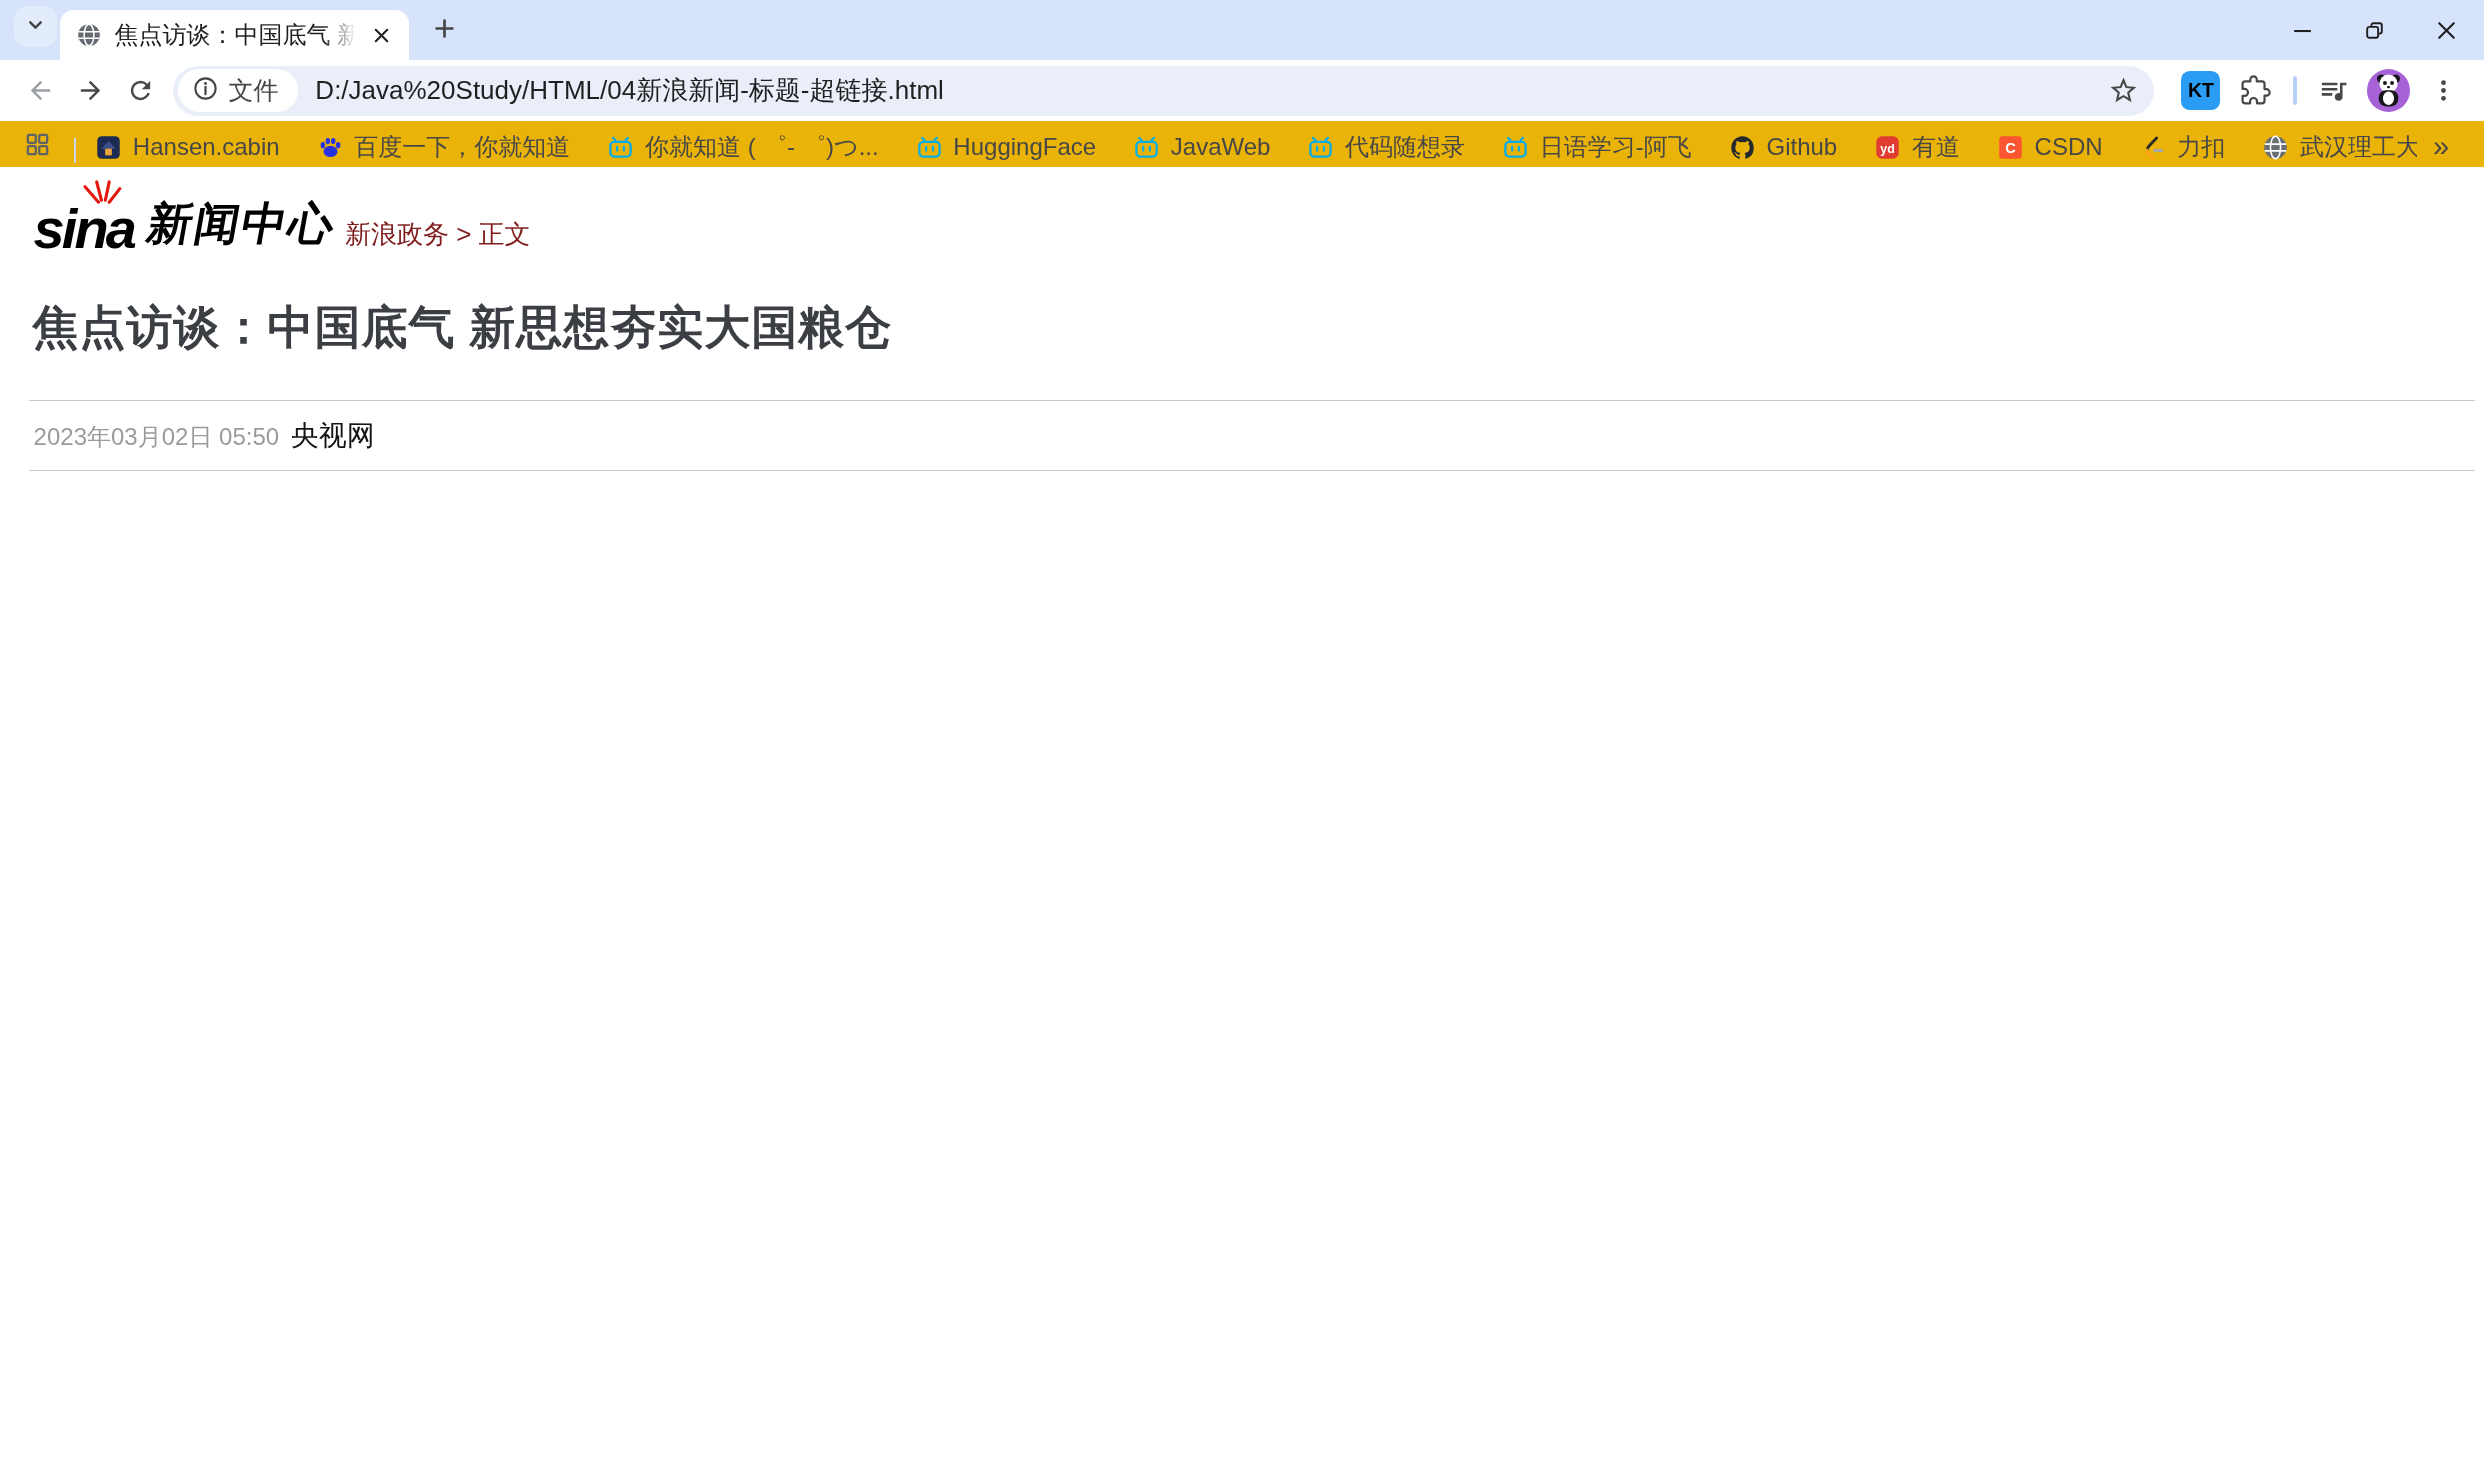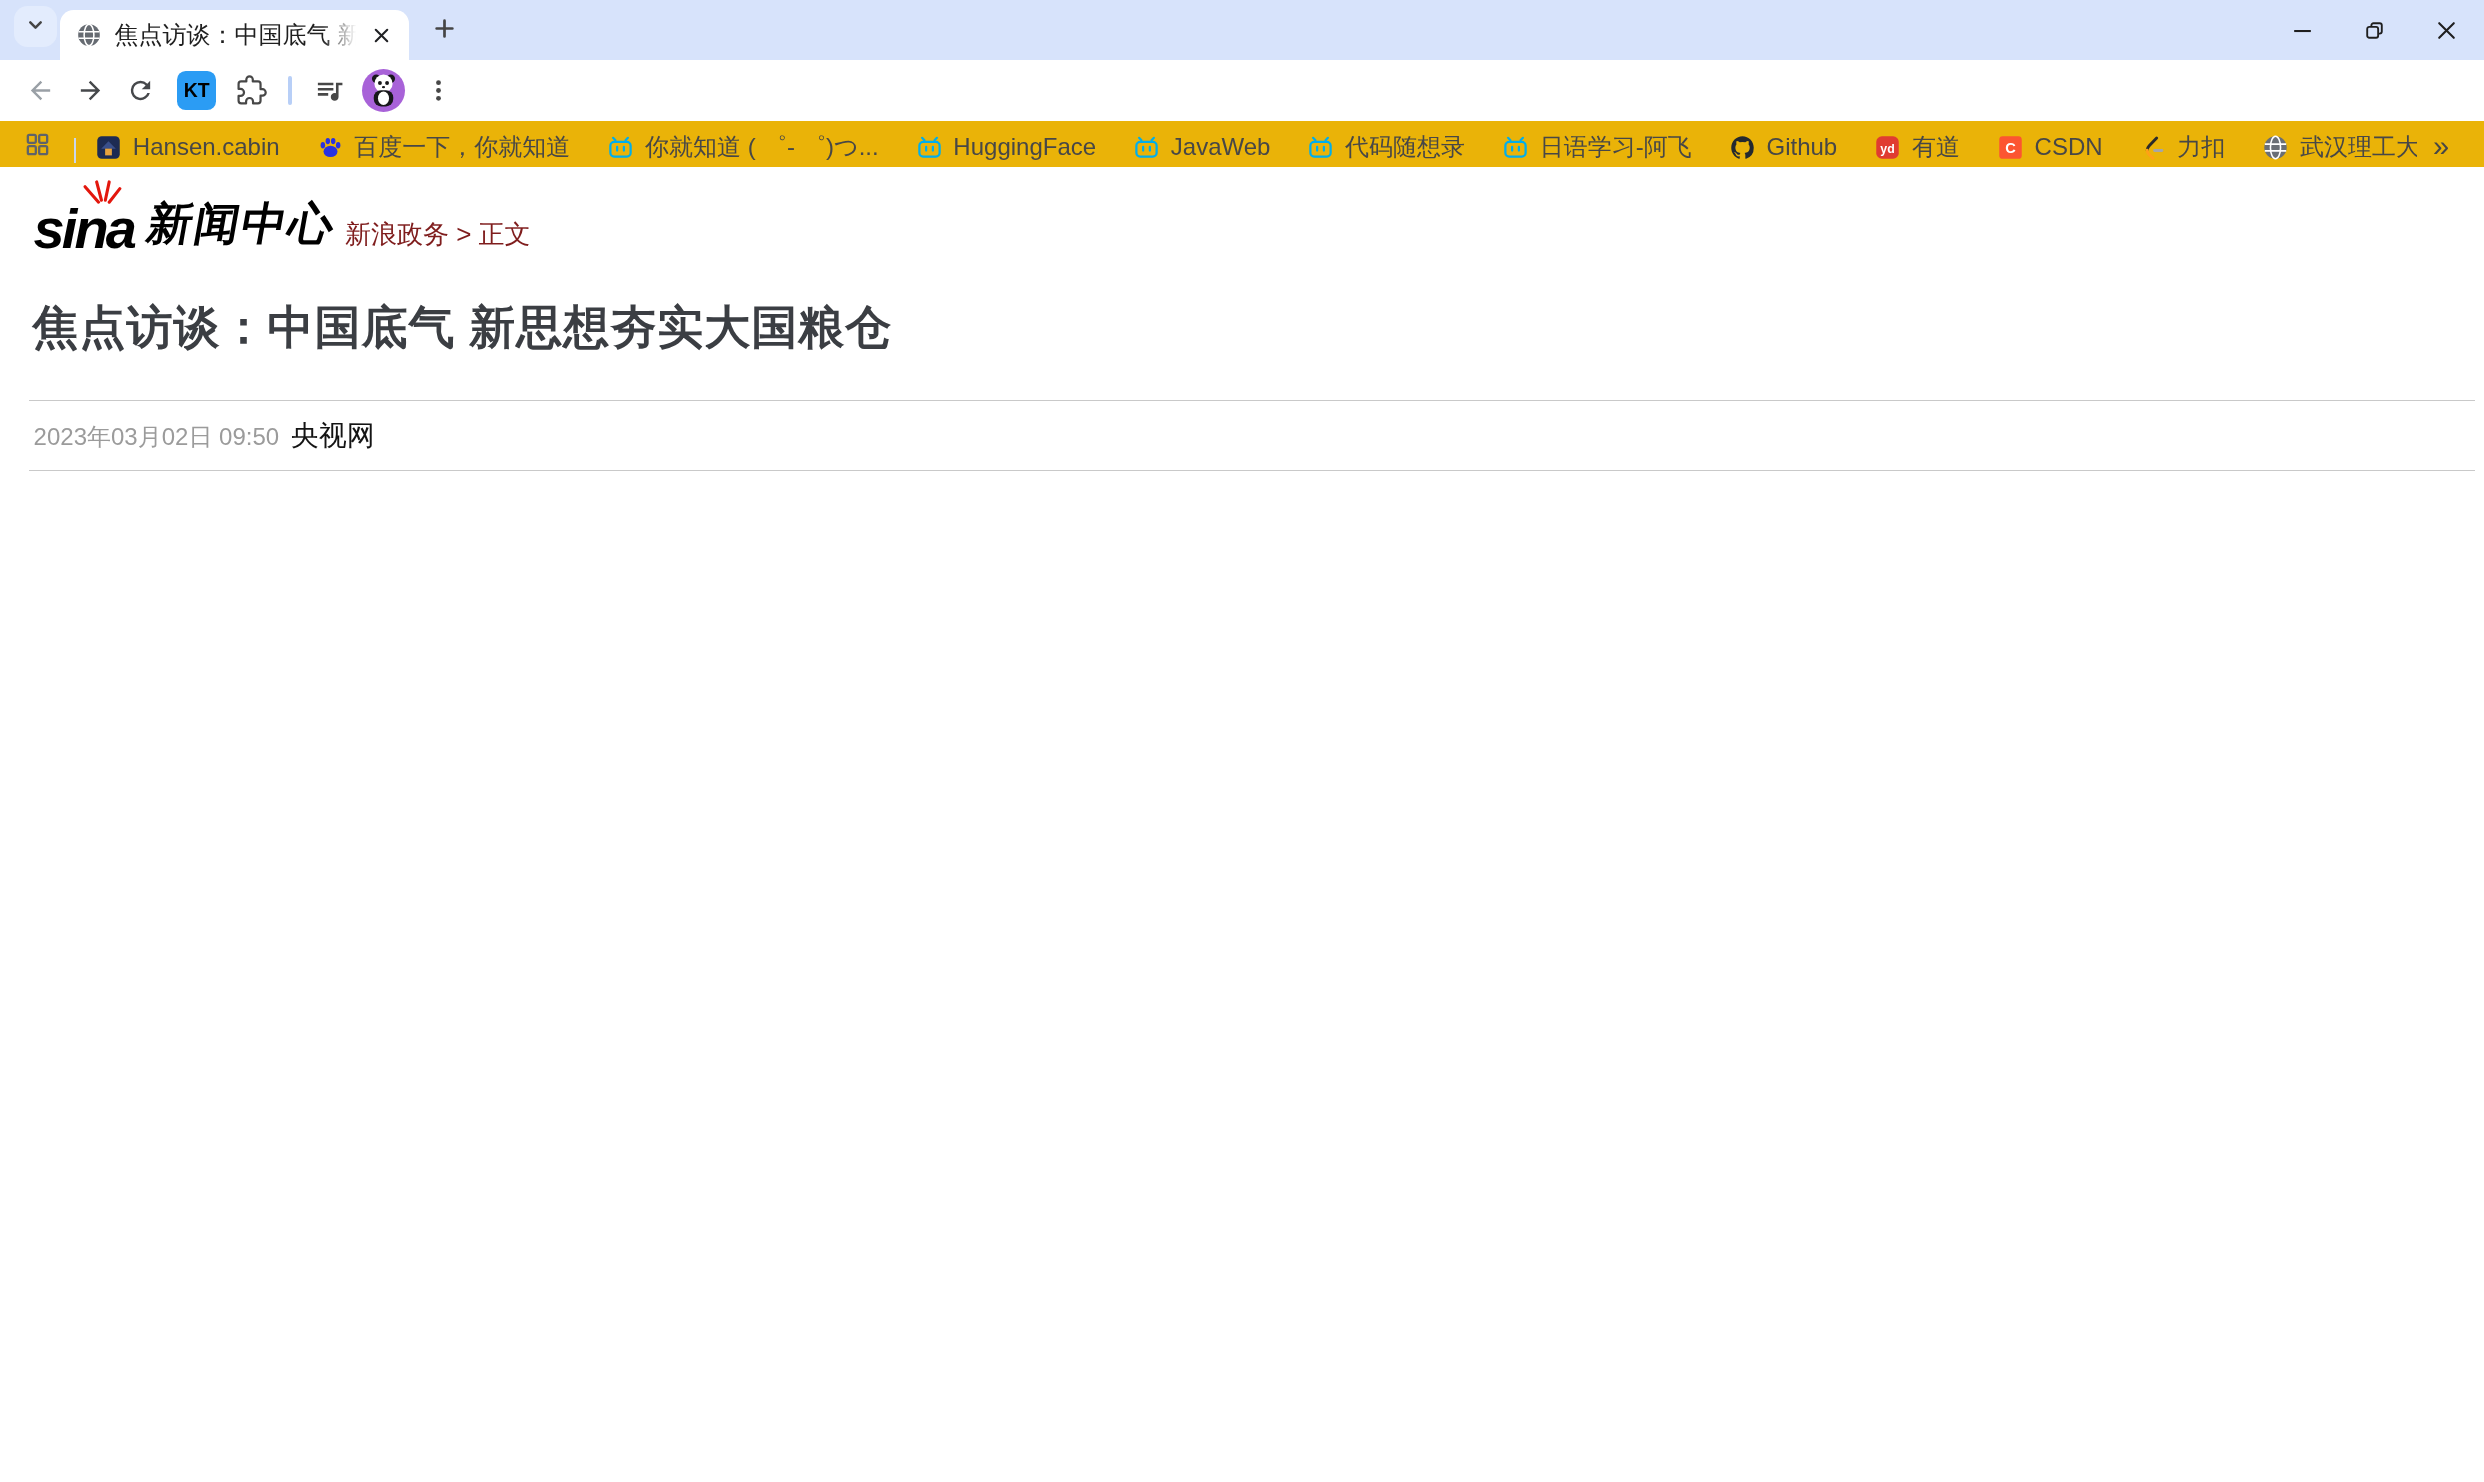--- a/index.html
+++ b/index.html
@@ -131,20 +131,38 @@
       <svg width="29" height="29" viewBox="0 0 24 24">
           <path d="M4 11h12.17l-5.59-5.59L12 4l8 8-8 8-1.41-1.41L16.17 13H4v-2z" fill="#46484b"></path>
         </svg>
     </div>
     <div class="navbtn">
       <svg width="29" height="29" viewBox="0 0 24 24">
           <path d="M17.65 6.35A7.96 7.96 0 0 0 12 4a8 8 0 1 0 7.73 10h-2.08A6 6 0 1 1 12 6c1.66 0 3.14.69 4.22 1.78L13 11h7V4l-2.35 2.35z" fill="#46484b"></path>
         </svg>
     </div>
 
+    <div class="omnibox">
+      <div class="chip">
+        <span>
+          <svg width="27" height="27" viewBox="0 0 24 24">
+              <circle cx="12" cy="12" r="9" fill="none" stroke="#454545" stroke-width="1.8"></circle>
+              <path d="M12 10.5V17" stroke="#454545" stroke-width="2" stroke-linecap="round"></path>
+              <circle cx="12" cy="7.5" r="1.3" fill="#454545"></circle>
+            </svg>
+        </span>
+        <span class="chip-label">文件</span>
+      </div>
+      <div class="url">D:/Java%20Study/HTML/04新浪新闻-标题-超链接.html</div>
+      <div class="star-btn">
+        <svg width="31" height="31" viewBox="0 0 24 24">
+            <path d="M22 9.24l-7.19-.62L12 2 9.19 8.63 2 9.24l5.46 4.73L5.82 21 12 17.27 18.18 21l-1.63-7.03L22 9.24zM12 15.4l-3.76 2.27 1-4.28-3.32-2.88 4.38-.38L12 6.1l1.71 4.04 4.38.38-3.32 2.88 1 4.28L12 15.4z" fill="#474747"></path>
+          </svg>
+      </div>
+    </div>
 
     <div class="ext-kt">KT</div>
     <div class="tool-icon">
       <svg width="31" height="31" viewBox="0 0 24 24">
           <path d="M20.5 11H19V7a2 2 0 0 0-2-2h-4V3.5a2.5 2.5 0 0 0-5 0V5H4a2 2 0 0 0-2 2v3.8h1.5a2.7 2.7 0 0 1 0 5.4H2V20a2 2 0 0 0 2 2h3.8v-1.5a2.7 2.7 0 0 1 5.4 0V22H17a2 2 0 0 0 2-2v-4h1.5a2.5 2.5 0 0 0 0-5z" fill="none" stroke="#474747" stroke-width="1.7" stroke-linejoin="round"></path>
         </svg>
     </div>
     <div class="vsep"></div>
     <div class="tool-icon">
       <svg width="31" height="31" viewBox="0 0 24 24">
@@ -347,20 +365,20 @@
         <span class="sina-text">sina</span>
         <span class="logo-cn">新闻中心</span>
       </div>
       <div class="breadcrumb">新浪政务 &gt; 正文</div>
     </div>
 
     <h1 class="headline">焦点访谈：中国底气 新思想夯实大国粮仓</h1>
 
     <div class="rule rule1"></div>
     <div class="meta-row">
-      <span class="pub-time">2023年03月02日 09:50</span>
+      <span class="pub-time">2023年03月02日 05:50</span>
       <span class="source">央视网</span>
     </div>
     <div class="rule"></div>
   </div>
 
 </div>
 
 
 </body></html>

